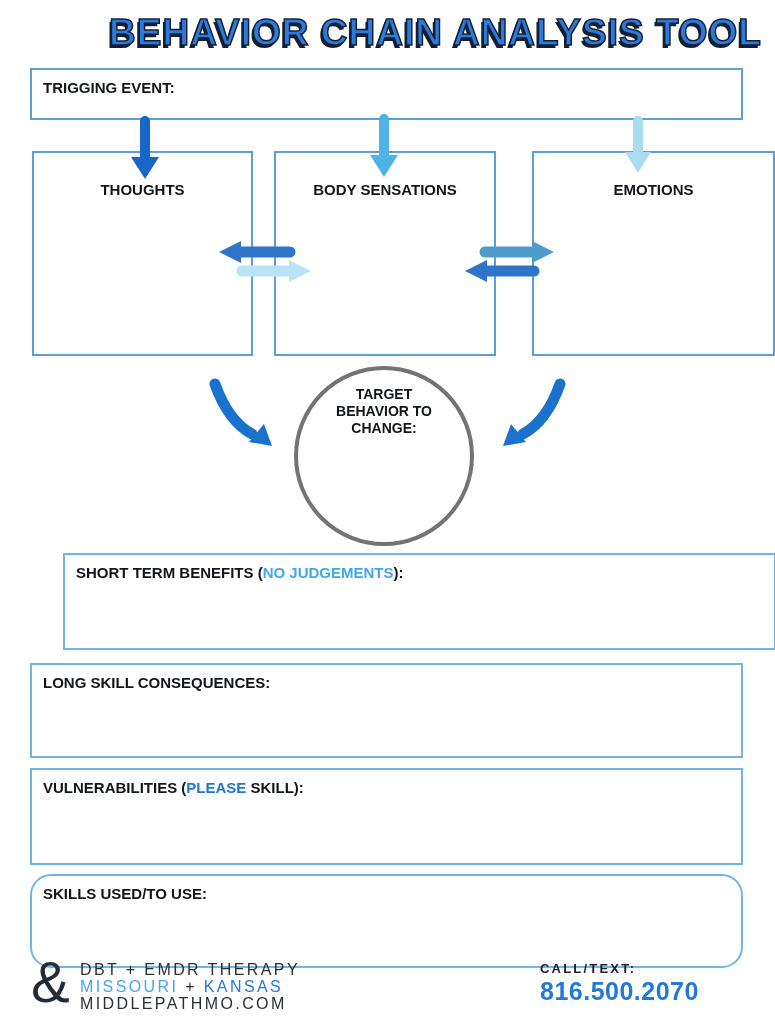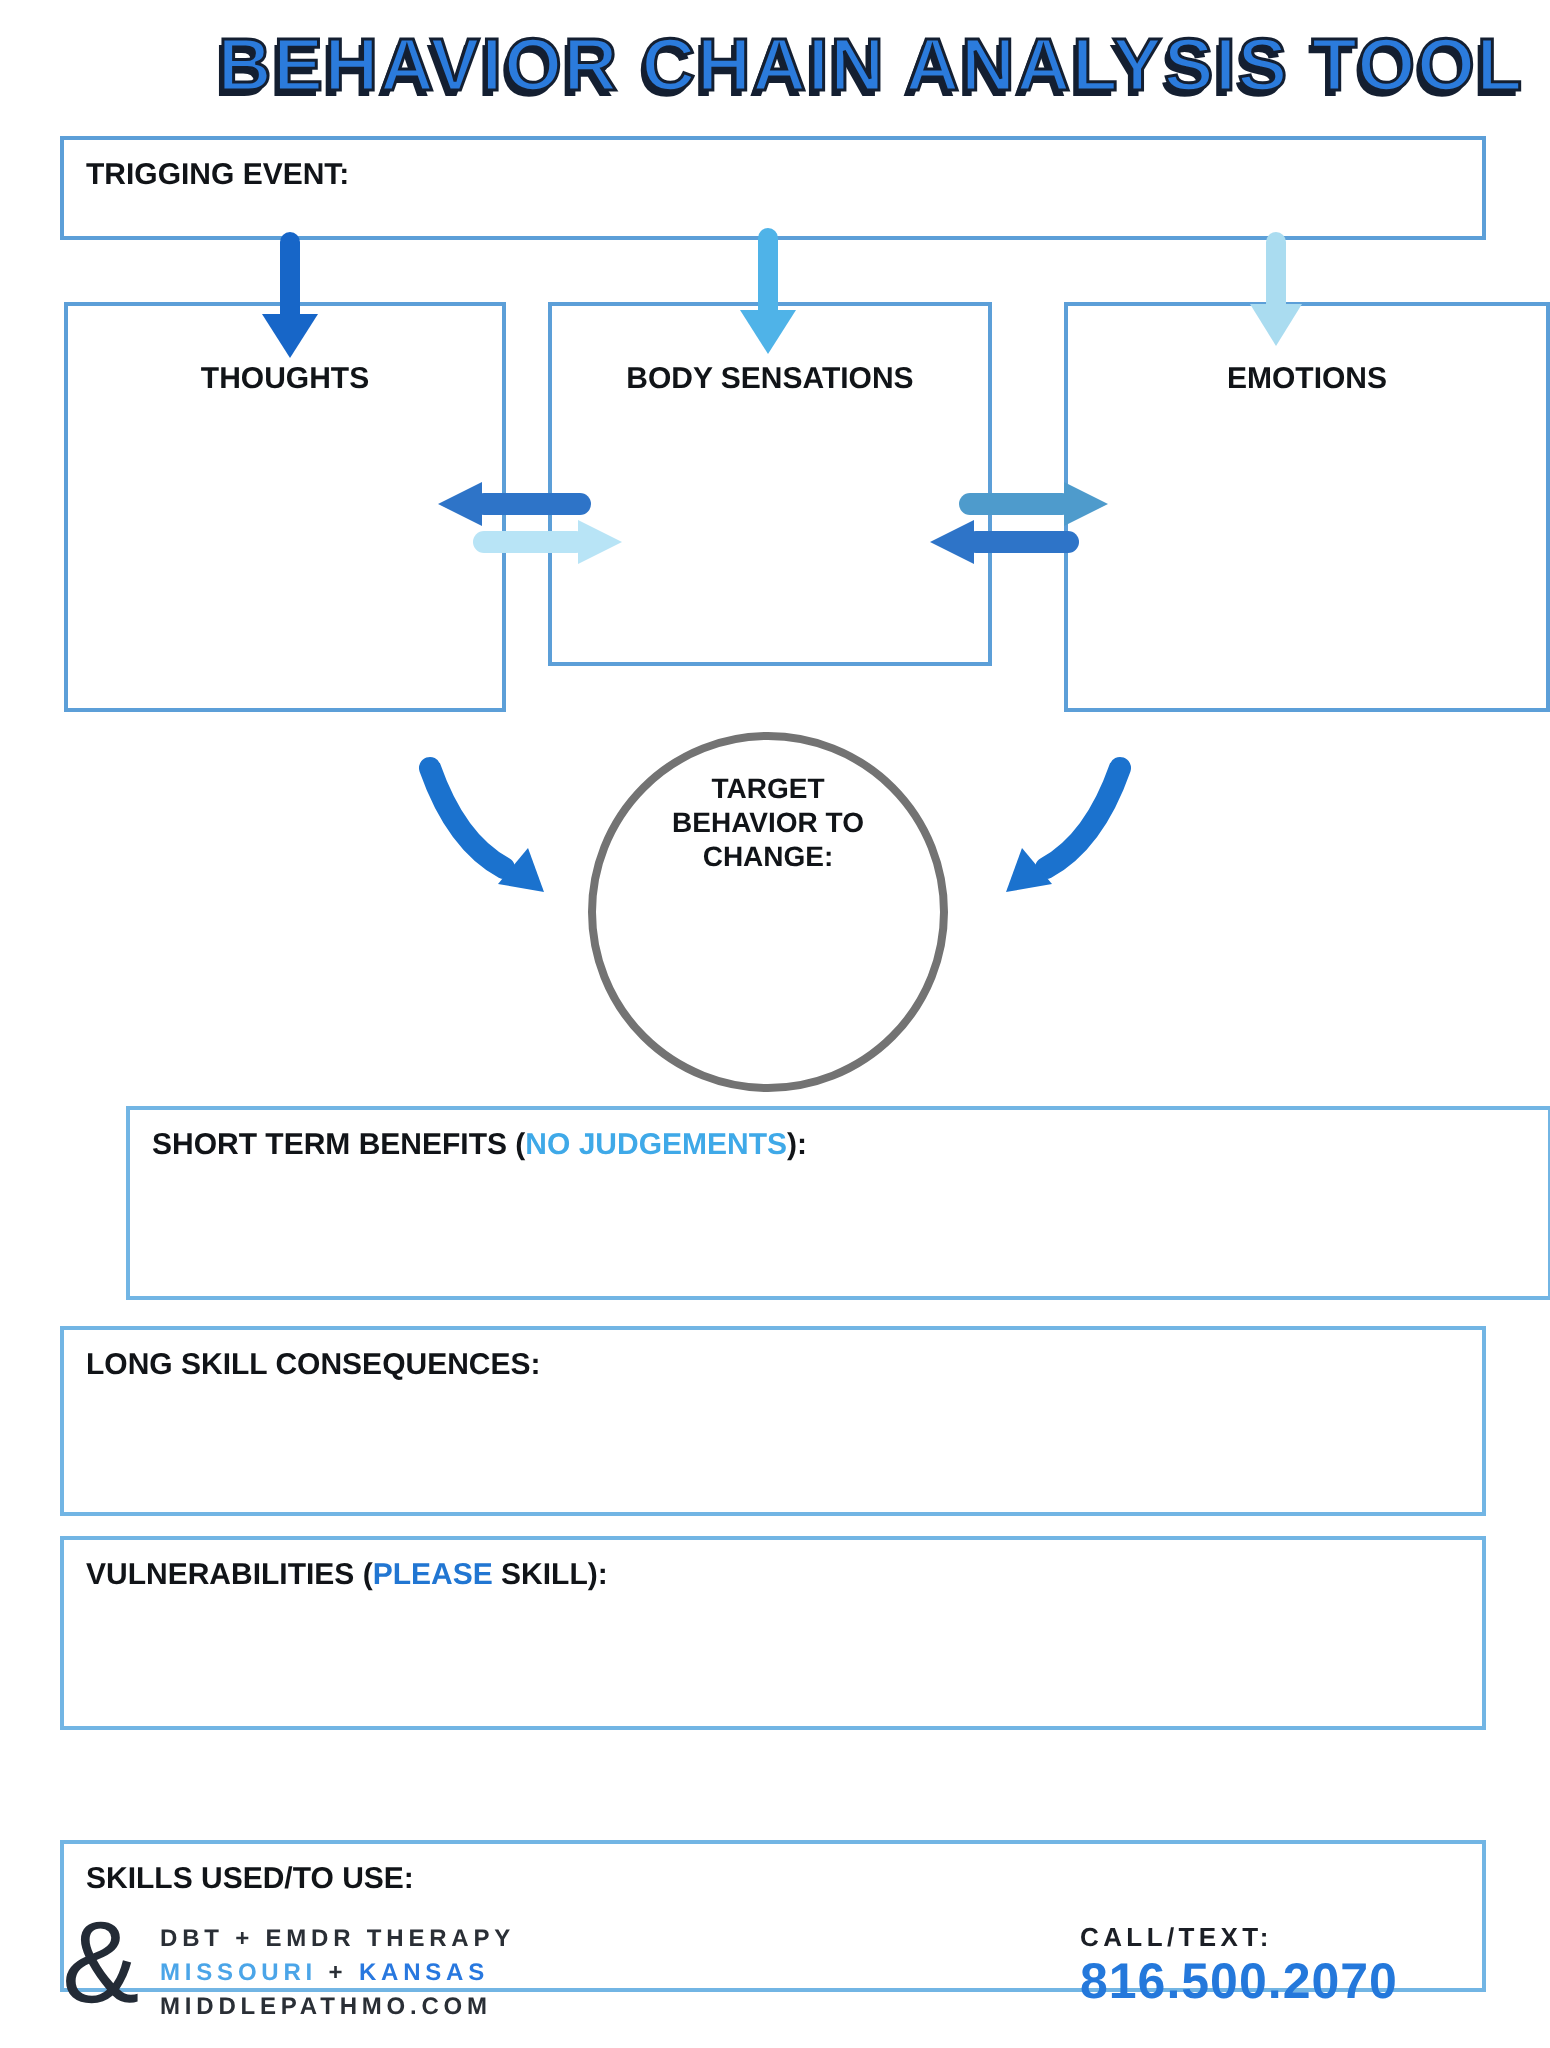--- a/index.html
+++ b/index.html
@@ -20,26 +20,26 @@
     text-shadow:-2px 3px 0 #141f31;
     white-space:nowrap;
     margin-left:48px;
   }
   
   .bx{position:absolute;background:#ffffff;box-sizing:border-box;}
   .bx.top{border:2px solid #5c9fd8;}
   .bx.low{border:2px solid #72b5e4;}
   .trigger-box{left:30px;top:68px;width:713px;height:52px;}
   .thoughts-box{left:32px;top:151px;width:221px;height:205px;}
-  .body-box{left:274px;top:151px;width:222px;height:182px;}
+  .body-box{left:274px;top:151px;width:222px;height:205px;}
   .emotions-box{left:532px;top:151px;width:243px;height:205px;padding-left:36px;}
   .s1{left:30px;top:553px;width:713px;height:97px;margin-left:33px;}
   .s2{left:30px;top:663px;width:713px;height:95px;}
   .s3{left:30px;top:768px;width:713px;height:97px;}
-  .s4{left:30px;top:920px;width:713px;height:76px;}
+  .s4{left:30px;top:874px;width:713px;height:94px;border-radius:21px;}
   .bx-label{
     padding:9px 11px 0 11px;
     font-size:15px;font-weight:bold;color:#111418;
     letter-spacing:0px;
   }
   .col-label{
     position:absolute;left:0;right:0;top:28px;
     text-align:center;
     font-size:15px;font-weight:bold;color:#111418;
   }
@@ -59,21 +59,21 @@
     font-size:14px;font-weight:bold;color:#111418;line-height:1.22;
   }
   
   .arrow-layer{position:absolute;left:0;top:0;width:775px;height:1024px;pointer-events:none;z-index:6;}
   
   .footer-amp{
     position:absolute;left:31px;top:953px;
     font-size:58px;color:#232b36;font-weight:normal;line-height:1;
   }
   .footer-lines{position:absolute;left:80px;top:961px;line-height:17px;white-space:nowrap;}
-  .f-line{font-size:12px;font-weight:bold;letter-spacing:2.4px;color:#2a2f36;}
+  .f-line{font-size:16px;font-weight:normal;letter-spacing:2.4px;color:#2a2f36;}
   .f-mo{color:#4ba5e8;}
   .f-ks{color:#2878df;}
   .footer-call{position:absolute;left:540px;top:961px;width:210px;text-align:left;}
   .call-label{font-size:13px;font-weight:bold;letter-spacing:2.2px;color:#1b1f26;}
   .phone{font-size:25px;font-weight:bold;color:#2478db;letter-spacing:0.5px;margin-top:1px;}
 </style>
 </head>
 <body>
 
 <div class="page">

